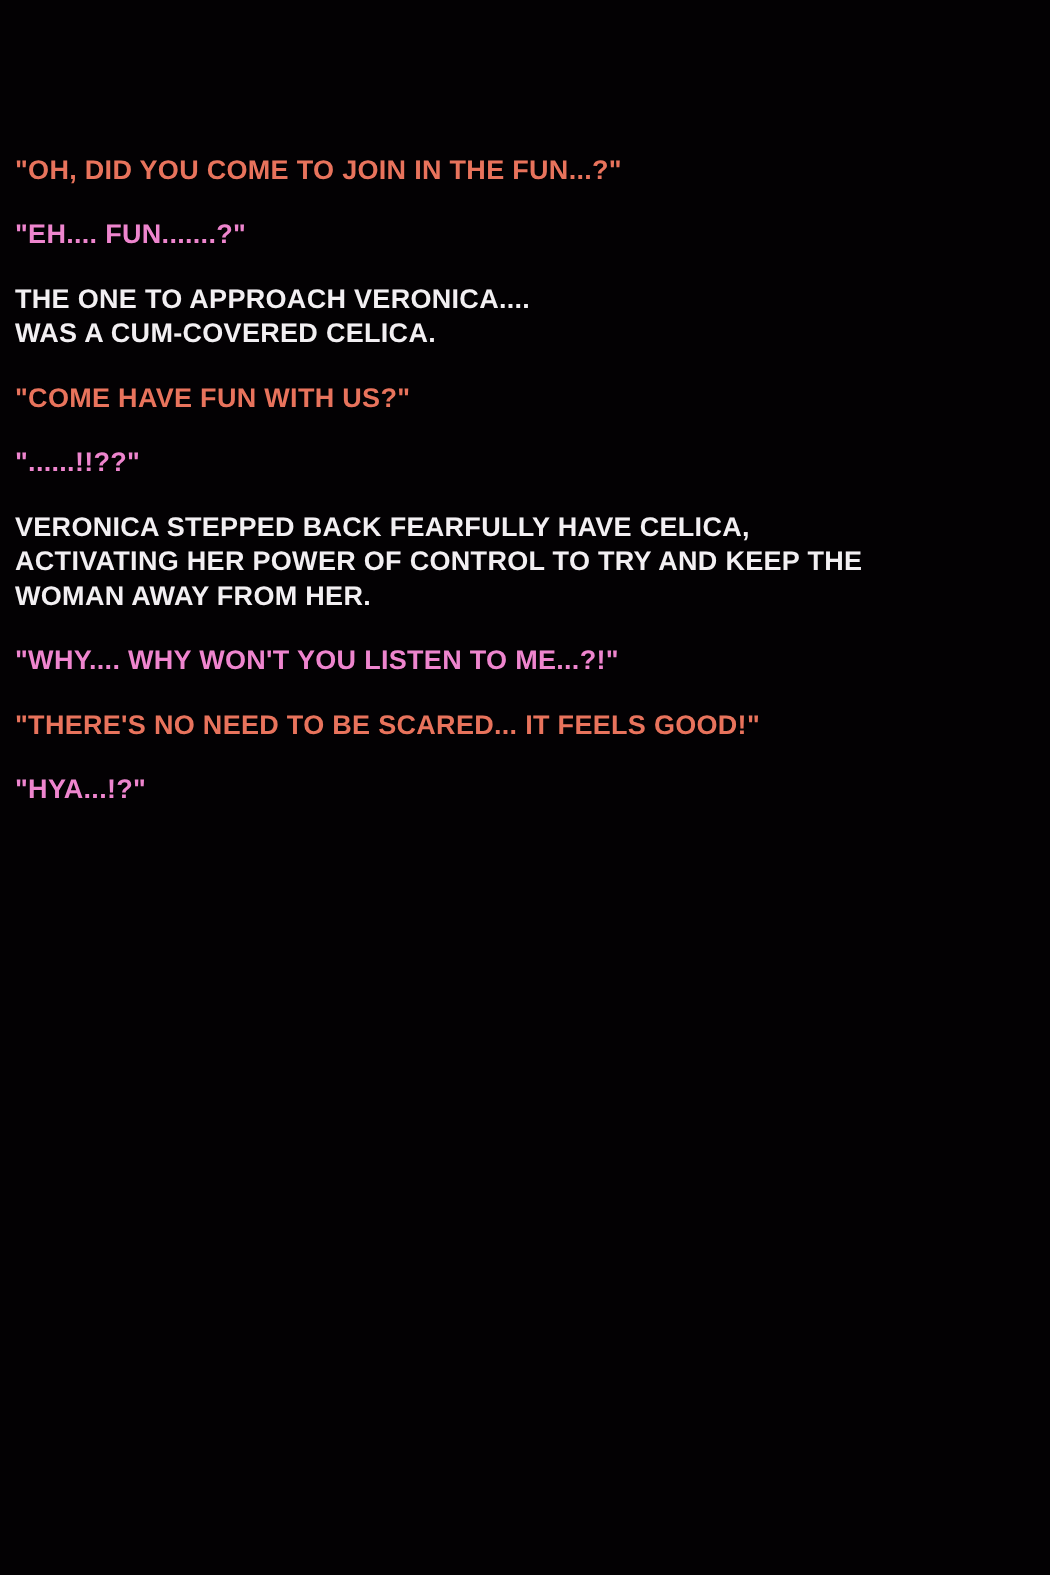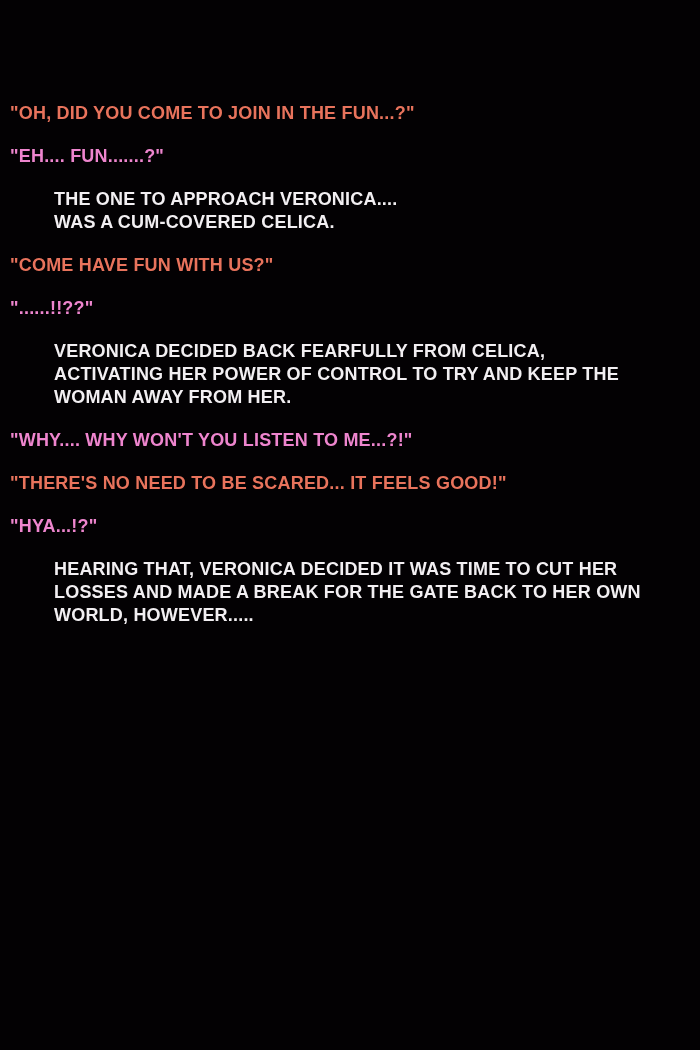--- a/index.html
+++ b/index.html
@@ -25,36 +25,33 @@
     margin: 0 0 20px 0;
     font-size: 18px;
     font-weight: bold;
     line-height: 23px;
     letter-spacing: 0.2px;
     white-space: pre-line;
     font-family: "Liberation Sans", sans-serif;
   }
   .orange { color: var(--dialogue_orange, #e8735c); }
   .pink   { color: var(--dialogue_pink, #ee85ce); }
-  .white  { color: var(--narration_white, #f2eff2); margin-left: 44px; }
+  .white  { color: var(--narration_white, #f2eff2); }
 </style>
 </head>
 <body>
 
 <div class="page">
   <div class="text-column">
     <p class="line orange">"OH, DID YOU COME TO JOIN IN THE FUN...?"</p>
     <p class="line pink">"EH.... FUN.......?"</p>
     <p class="line white">THE ONE TO APPROACH VERONICA....
 WAS A CUM-COVERED CELICA.</p>
     <p class="line orange">"COME HAVE FUN WITH US?"</p>
     <p class="line pink">"......!!??"</p>
-    <p class="line white">VERONICA DECIDED BACK FEARFULLY FROM CELICA,
+    <p class="line white">VERONICA STEPPED BACK FEARFULLY HAVE CELICA,
 ACTIVATING HER POWER OF CONTROL TO TRY AND KEEP THE
 WOMAN AWAY FROM HER.</p>
     <p class="line pink">"WHY.... WHY WON'T YOU LISTEN TO ME...?!"</p>
     <p class="line orange">"THERE'S NO NEED TO BE SCARED... IT FEELS GOOD!"</p>
     <p class="line pink">"HYA...!?"</p>
-    <p class="line white">HEARING THAT, VERONICA DECIDED IT WAS TIME TO CUT HER
-LOSSES AND MADE A BREAK FOR THE GATE BACK TO HER OWN
-WORLD, HOWEVER.....</p>
   </div>
 </div>
 
 </body></html>

